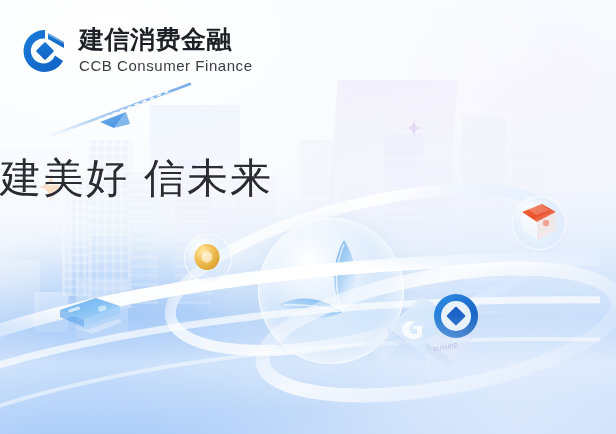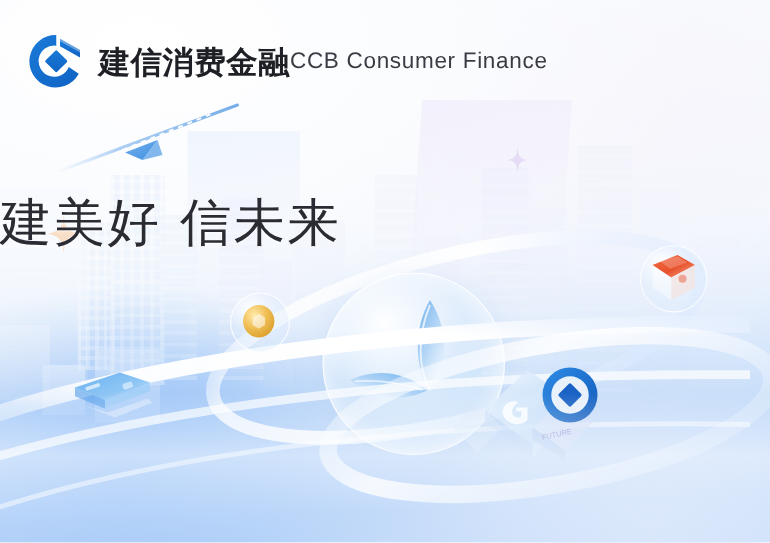--- a/index.html
+++ b/index.html
@@ -67,27 +67,27 @@
     font-size:41px;line-height:52px;letter-spacing:2px;
     color:#2b2b33;font-weight:400;
     font-family:"DejaVu Sans","Liberation Sans",sans-serif;
     text-shadow:0 1px 2px rgba(255,255,255,.9);
     white-space:nowrap;
   }
 
   
   .logo{position:absolute;left:22px;top:26px;display:flex;align-items:center;gap:11px;}
   .logo-mark{width:46px;height:46px;position:relative;flex:none;}
-  .logo-text{display:flex;flex-direction:row;justify-content:center;}
+  .logo-text{display:flex;flex-direction:column;justify-content:center;}
   .logo-cn{
     font-size:25px;line-height:27px;font-weight:bold;color:#1f2026;letter-spacing:.5px;
     font-family:"DejaVu Sans","Liberation Sans",sans-serif;
   }
   .logo-en{
-    font-size:18px;line-height:19px;color:#3a3c44;letter-spacing:.55px;margin-top:3px;
+    font-size:15px;line-height:19px;color:#3a3c44;letter-spacing:.55px;margin-top:3px;
     font-family:"Liberation Sans",sans-serif;
   }
 
   
   .obj{position:absolute;}
   .bubble{
     position:absolute;border-radius:50%;
     background:radial-gradient(60% 55% at 33% 26%, rgba(255,255,255,.92) 0%, rgba(255,255,255,.28) 48%, rgba(255,255,255,0) 75%),
                radial-gradient(95% 95% at 50% 50%, rgba(232,243,255,.55) 0%, rgba(208,228,250,.28) 70%, rgba(208,228,250,.10) 100%);
     border:1px solid rgba(255,255,255,.75);

